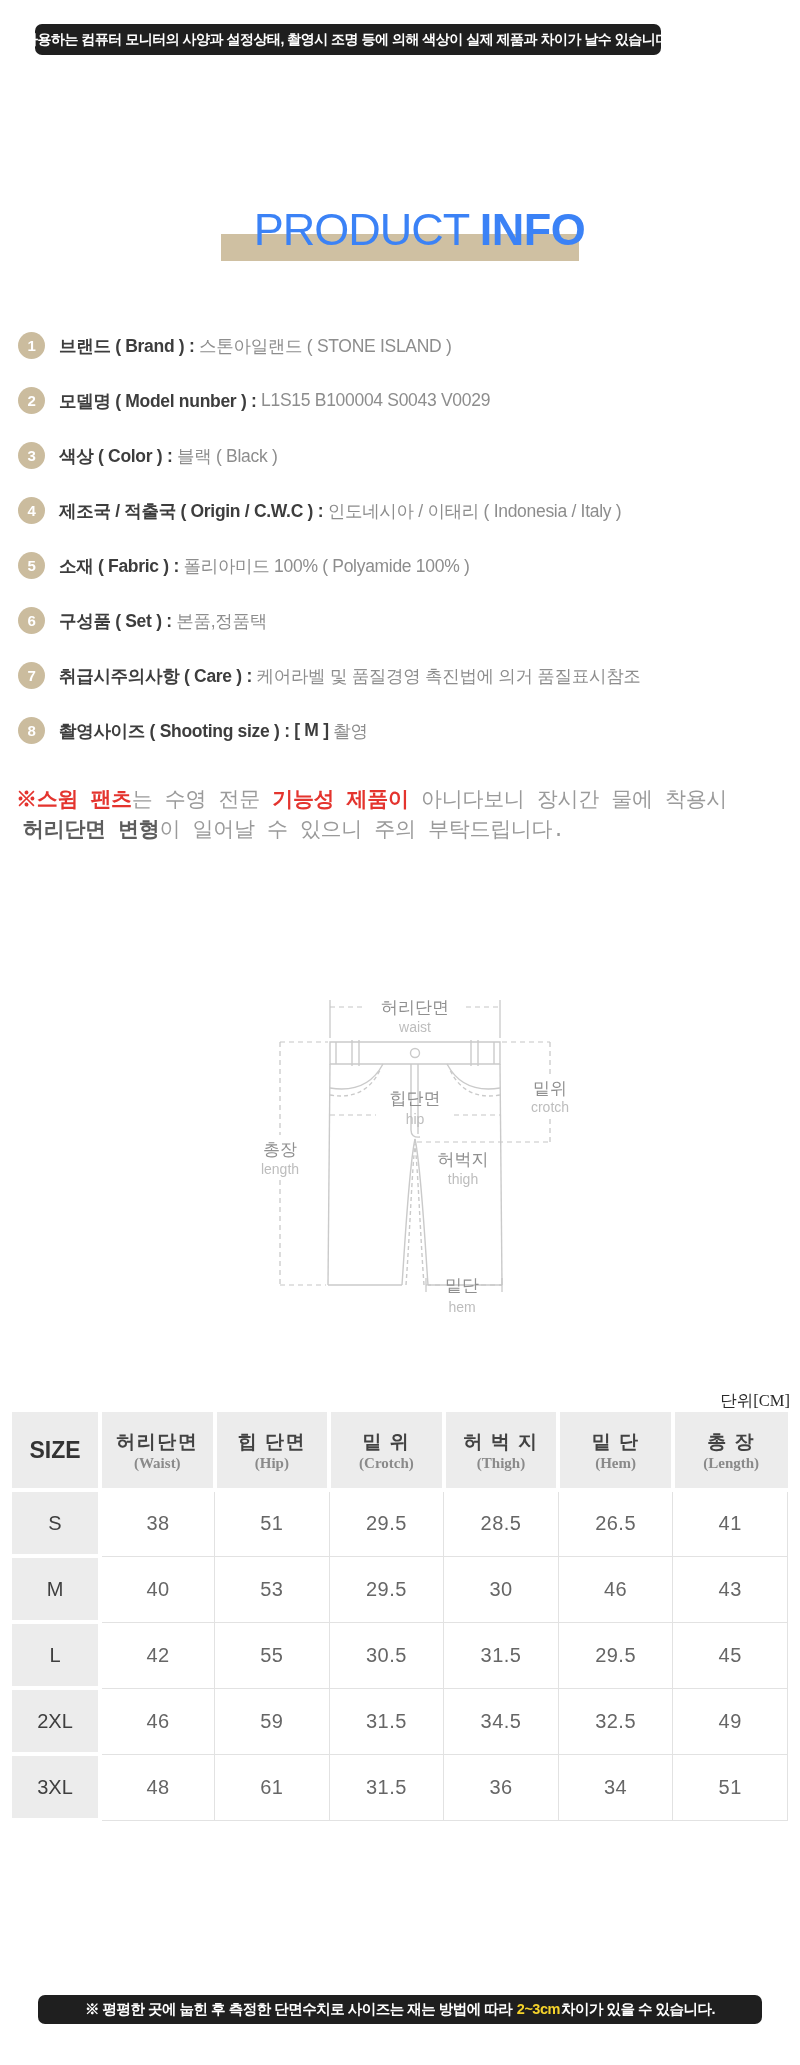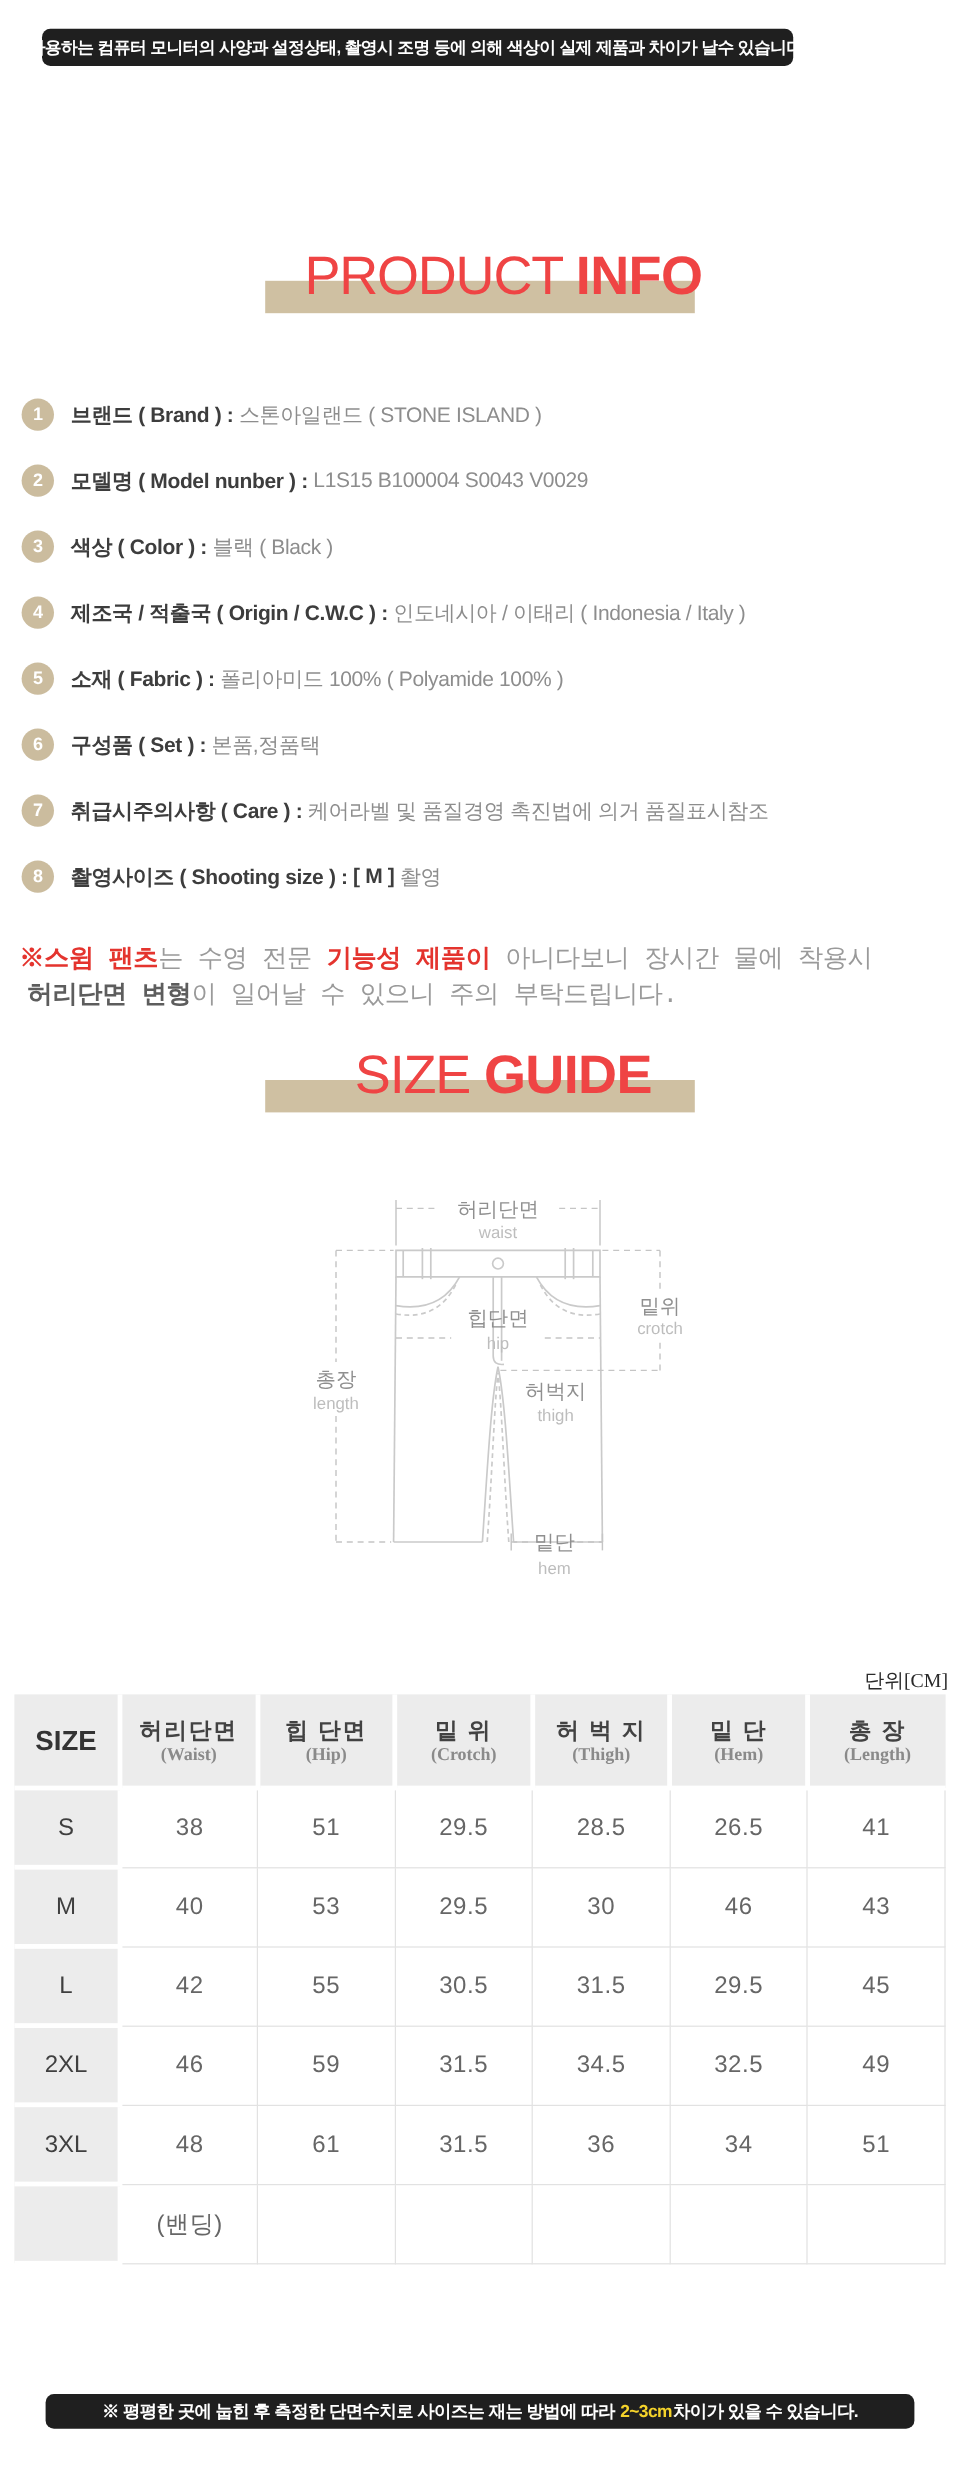--- a/index.html
+++ b/index.html
@@ -7,21 +7,21 @@
         font-family:"Liberation Sans",sans-serif;}
   
   .notice{position:absolute;background:#1f1f1f;border-radius:7px;display:flex;align-items:center;
           justify-content:center;color:#fff;font-size:14px;font-weight:600;letter-spacing:-0.5px;white-space:nowrap;}
   #top-banner{left:35px;top:24px;width:626px;height:31px;}
   #bottom-banner{left:38px;top:1995px;width:724px;height:29px;font-size:14.5px;}
   #bottom-banner .hl{color:#f5d32b;font-weight:700;padding:0 1px;}
   
   .sec-title{position:absolute;left:0;width:100%;height:62px;text-align:center;}
   .sec-title .band{position:absolute;left:calc(50% - 179px);bottom:1px;width:358px;height:27px;background:#cfc0a2;}
-  .sec-title .txt{position:relative;z-index:1;font-size:45px;line-height:60px;color:#ef4444;letter-spacing:-1px;padding-left:39px;}
+  .sec-title .txt{position:relative;z-index:1;font-size:45px;line-height:60px;color:#3b82f6;letter-spacing:-1px;padding-left:39px;}
   .sec-title .lt{font-weight:300;}
   .sec-title .bd{font-weight:800;letter-spacing:-0.5px;}
   #product-title{top:200px;}
   #sizeguide-title{top:866px;}
   
   #info-list{position:absolute;top:318px;left:0;width:100%;}
   .info-item{display:flex;align-items:center;height:55px;padding-left:18px;font-size:17.5px;letter-spacing:-0.3px;}
   .info-item .num{flex:0 0 auto;width:27px;height:27px;border-radius:50%;background:#cbbc9e;color:#fff;
                   font-size:15px;font-weight:700;display:flex;align-items:center;justify-content:center;margin-right:14px;}
   .info-item .lbl{font-weight:700;color:#3d3d3d;white-space:pre;}
@@ -118,24 +118,20 @@
         <span class="vdark">[ M ] </span>
         <span class="val">촬영</span>
     </div>
   </div>
 
   <div id="swim-warning">
     <p><span class="red">※스윔 팬츠</span><span class="gry">는 수영 전문 </span><span class="red">기능성 제품이</span><span class="gry"> 아니다보니 장시간 물에 착용시</span></p>
     <p class="indent"><span class="drk">허리단면 변형</span><span class="gry">이 일어날 수 있으니 주의 부탁드립니다.</span></p>
   </div>
 
-  <div id="sizeguide-title" class="sec-title">
-    <div class="band"></div>
-    <div class="txt"><span class="lt">SIZE </span><span class="bd">GUIDE</span></div>
-  </div>
 
   <svg id="diagram" width="520" height="398" viewBox="0 0 520 398">
     <g stroke="#cacaca" stroke-width="1.4" fill="none">
 
       <path d="M190,90 L360,90 L360,112 L190,112 Z"></path>
       <line x1="196" y1="90" x2="196" y2="112"></line>
       <line x1="354" y1="90" x2="354" y2="112"></line>
 
       <line x1="212" y1="88" x2="212" y2="114"></line>
         <line x1="219" y1="88" x2="219" y2="114"></line>
@@ -274,29 +270,20 @@
           </tr>
           <tr>
             <td class="ts col-size">3XL</td>
             <td class="tv">48</td>
             <td class="tv">61</td>
             <td class="tv">31.5</td>
             <td class="tv">36</td>
             <td class="tv">34</td>
             <td class="tv">51</td>
           </tr>
-          <tr>
-            <td class="ts col-size"></td>
-            <td class="tv">(밴딩)</td>
-            <td class="tv"></td>
-            <td class="tv"></td>
-            <td class="tv"></td>
-            <td class="tv"></td>
-            <td class="tv"></td>
-          </tr>
         </tbody>
       </table>
   </div>
 
   <div id="bottom-banner" class="notice">
     <span><span>※ 평평한 곳에 눕힌 후 측정한 단면수치로 사이즈는 재는 방법에 따라 </span><span class="hl">2~3cm</span><span>차이가 있을 수 있습니다.</span></span>
   </div>
 
 </div>
 

